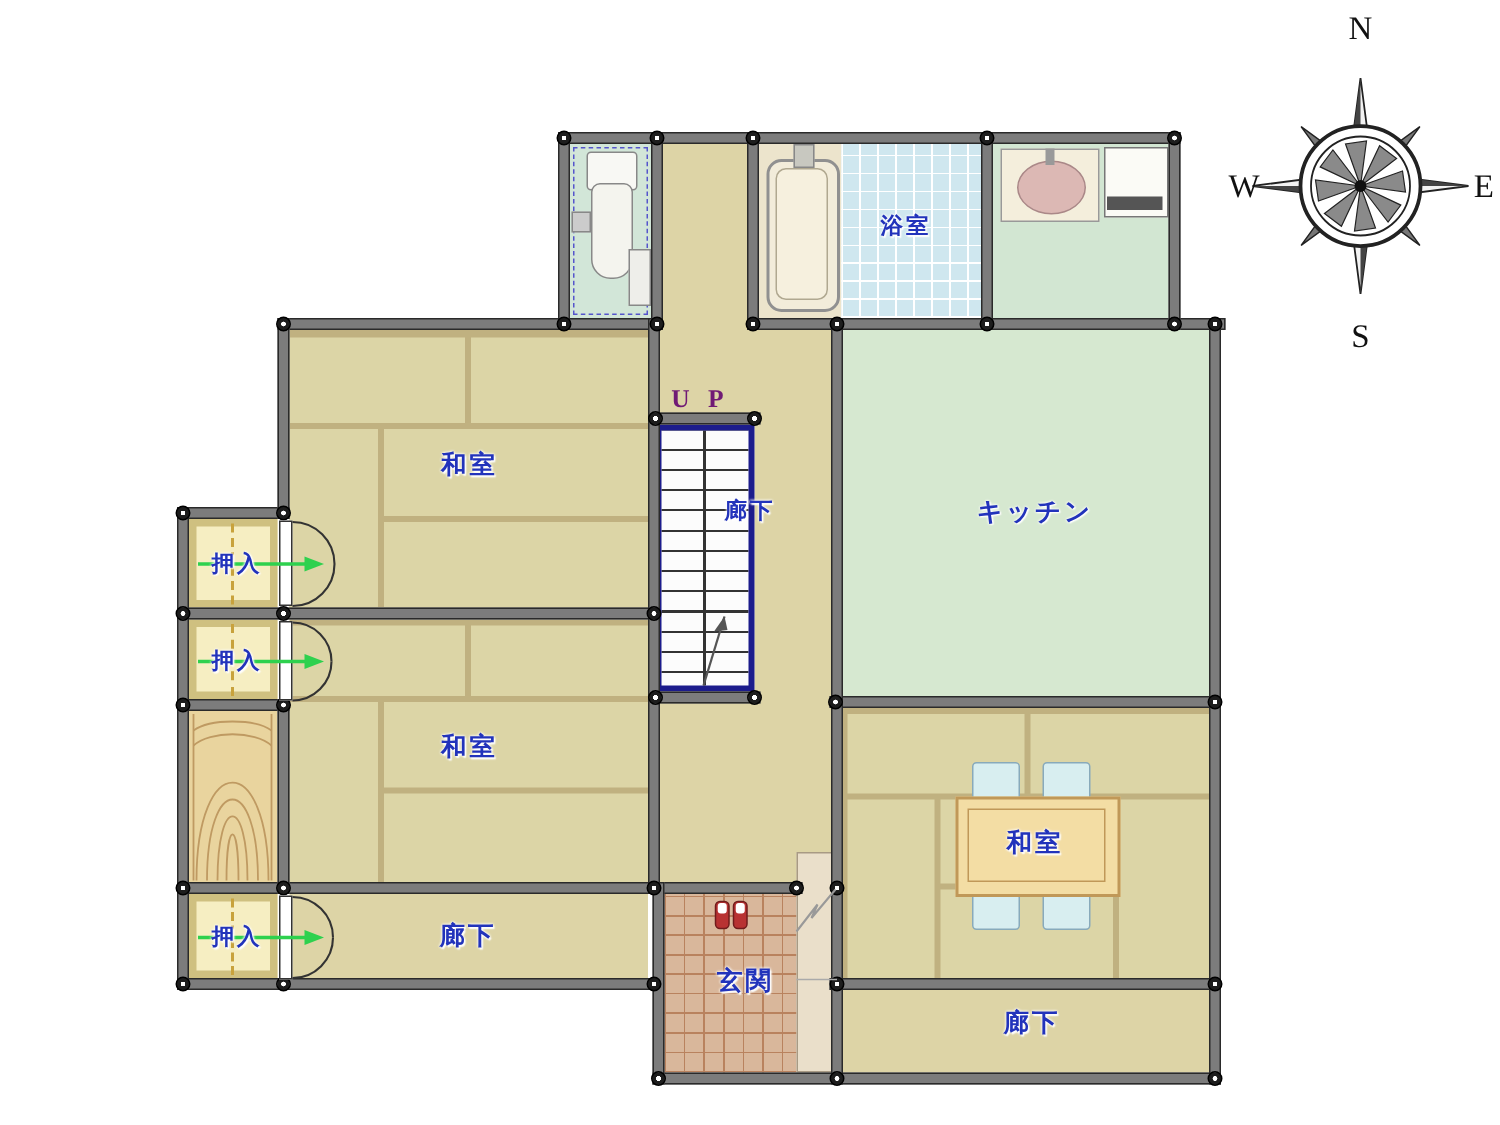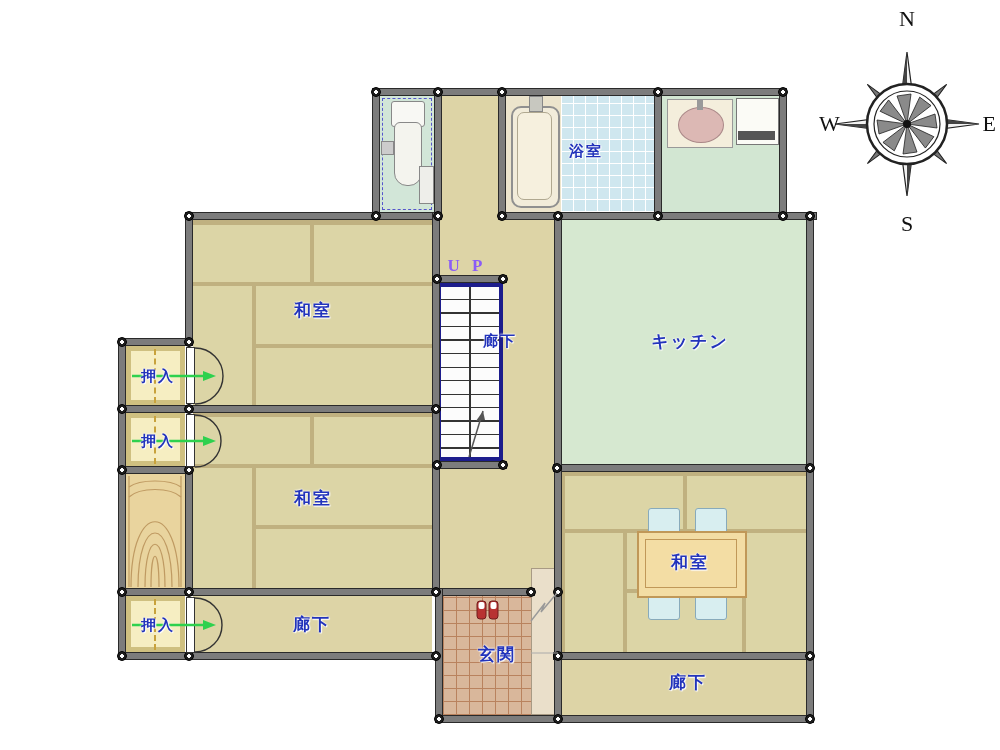--- a/index.html
+++ b/index.html
@@ -12,21 +12,21 @@
   .wall{position:absolute;z-index:4;background:#7c7c7c;border:1px solid #2a2a2a;box-sizing:border-box;}
   .post{position:absolute;z-index:5;width:10px;height:10px;border-radius:50%;
         background:radial-gradient(circle at 50% 50%, #ffffff 0 1.6px, #1d1d1d 1.7px);
         border:1px solid #000;box-sizing:border-box;}
   .panel{position:absolute;z-index:5;background:#ffffff;border:1px solid #333;box-sizing:border-box;}
   .dash{position:absolute;z-index:2;width:0;border-left:2px dashed #c8a23c;}
   .rlabel{position:absolute;z-index:7;color:#2233bb;font-weight:bold;font-size:17px;letter-spacing:2px;
           white-space:nowrap;transform:translate(-50%,-50%);
           text-shadow:0 0 2px #fff,0 0 2px #fff,1px 1px 1px #fff;}
   .slabel{font-size:15px;}
-  .uplabel{position:absolute;z-index:7;color:#8b5cf6;font-family:"Liberation Serif",serif;font-size:17px;
+  .uplabel{position:absolute;z-index:7;color:#701a75;font-family:"Liberation Serif",serif;font-size:17px;
            letter-spacing:4px;transform:translate(-50%,-50%);font-weight:bold;}
   .tatami1{background:#c0b180;}
   .bath-tiles{background:
       repeating-linear-gradient(0deg,#ffffff 0 1px,transparent 1px 12px),
       repeating-linear-gradient(90deg,#ffffff 0 1px,transparent 1px 12px),#cfe7ef;}
   .genkan-tiles{background:
       repeating-linear-gradient(0deg,#b9825e 0 1px,transparent 1px 13px),
       repeating-linear-gradient(90deg,#b9825e 0 1px,transparent 1px 13px),#d9b79b;}
   .stairs{position:absolute;z-index:3;box-sizing:border-box;border:4px solid #1c1c8c;
       background-image:
@@ -109,21 +109,21 @@
   <div class="fixture" style="left:695px;top:594px;width:30px;height:24px;background:#d8eef0;border:1px solid #88aabb;border-radius:3px;"></div>
   <div class="fixture" style="left:637px;top:531px;width:106px;height:63px;background:#f3dda4;border:2px solid #c09858;"></div>
   <div class="fixture" style="left:645px;top:539px;width:90px;height:47px;border:1px solid #c09858;"></div>
 
   <div class="stairs" style="left:437px;top:283px;width:66px;height:178px;"></div>
 
   <div class="rlabel" style="left:313px;top:310px;">和室</div>
   <div class="rlabel" style="left:313px;top:498px;">和室</div>
   <div class="rlabel" style="left:690px;top:562px;">和室</div>
   <div class="rlabel" style="left:690px;top:341px;">キッチン</div>
-  <div class="rlabel slabel" style="left:586px;top:151px;">浴室</div>
+  <div class="rlabel slabel" style="left:604px;top:151px;">浴室</div>
   <div class="rlabel" style="left:497px;top:654px;">玄関</div>
   <div class="rlabel slabel" style="left:158px;top:376px;">押入</div>
   <div class="rlabel slabel" style="left:158px;top:441px;">押入</div>
   <div class="rlabel slabel" style="left:158px;top:625px;">押入</div>
   <div class="rlabel slabel" style="left:500px;top:341px;">廊下</div>
   <div class="rlabel" style="left:312px;top:624px;">廊下</div>
   <div class="rlabel" style="left:688px;top:682px;">廊下</div>
   <div class="uplabel" style="left:467px;top:266px;">U P</div>
 
   <svg id="overlay" width="1000" height="750" viewBox="0 0 1000 750">

